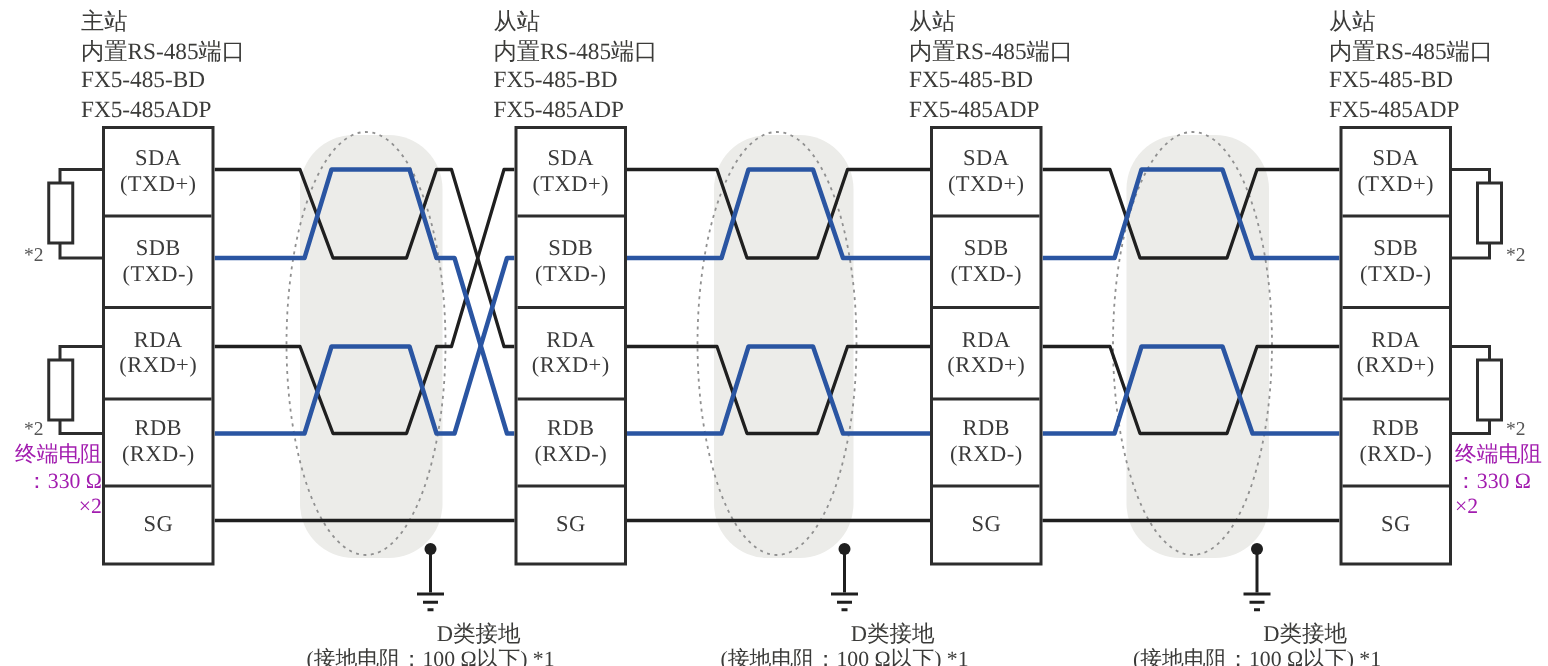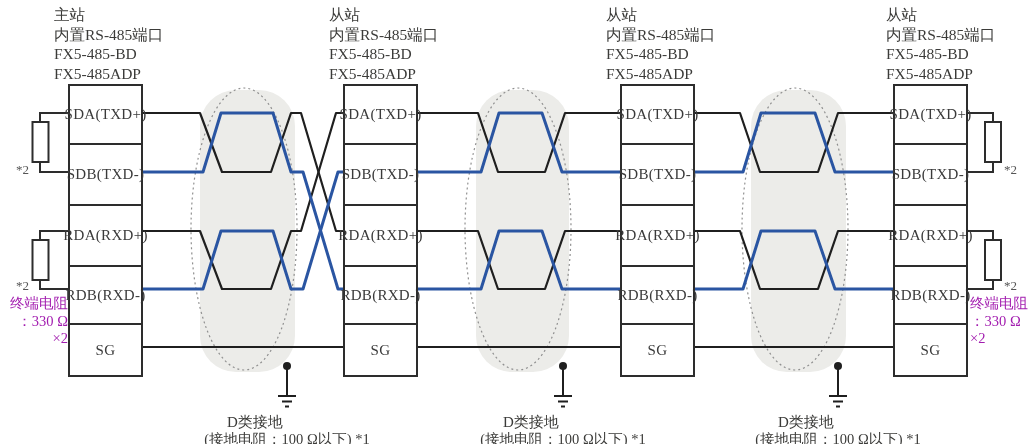--- a/index.html
+++ b/index.html
@@ -5,31 +5,31 @@
   html,body{margin:0;padding:0;background:#ffffff;}
   body{width:1032px;height:444px;overflow:hidden;position:relative;
        font-family:"Liberation Serif","DejaVu Serif",serif;}
   .canvas{position:absolute;left:0;top:0;width:948px;height:444px;}
   svg.wires{position:absolute;left:0;top:0;z-index:1;}
   .station{position:absolute;top:0;z-index:2;}
   .hdr{position:absolute;left:-14px;top:5px;white-space:nowrap;
        font-size:15.5px;line-height:19.5px;color:#3b3b39;}
   .tbox{position:absolute;left:0;top:84px;width:75px;height:293px;background:#fff;
         border:2px solid #2d2d2d;box-sizing:border-box;display:flex;flex-direction:column;}
-  .trow{border-bottom:2px solid #2d2d2d;display:flex;flex-direction:row;
+  .trow{border-bottom:2px solid #2d2d2d;display:flex;flex-direction:column;
         align-items:center;justify-content:center;font-size:15px;line-height:17px;
         color:#3a3a3a;letter-spacing:.3px;}
   .trow:nth-child(1){height:57px}
   .trow:nth-child(2){height:59px}
   .trow:nth-child(3){height:59px}
   .trow:nth-child(4){height:56px}
   .trow:nth-child(5){border-bottom:none;flex:1}
   .note{position:absolute;z-index:3;font-size:14.5px;color:#a21caf;line-height:17.5px;}
   .marker{position:absolute;z-index:3;font-size:13px;color:#555;}
-  .gnd-label{position:absolute;z-index:3;width:120px;text-align:left;
+  .gnd-label{position:absolute;z-index:3;width:120px;text-align:right;
              font-size:15px;color:#3b3b39;top:413px;}
   .gnd-detail{position:absolute;z-index:3;width:176px;text-align:center;
               font-size:14.5px;color:#3b3b39;top:430px;white-space:nowrap;}
   .t-right{text-align:right;}
 </style>
 </head>
 <body>
 
 <div class="canvas">
 

